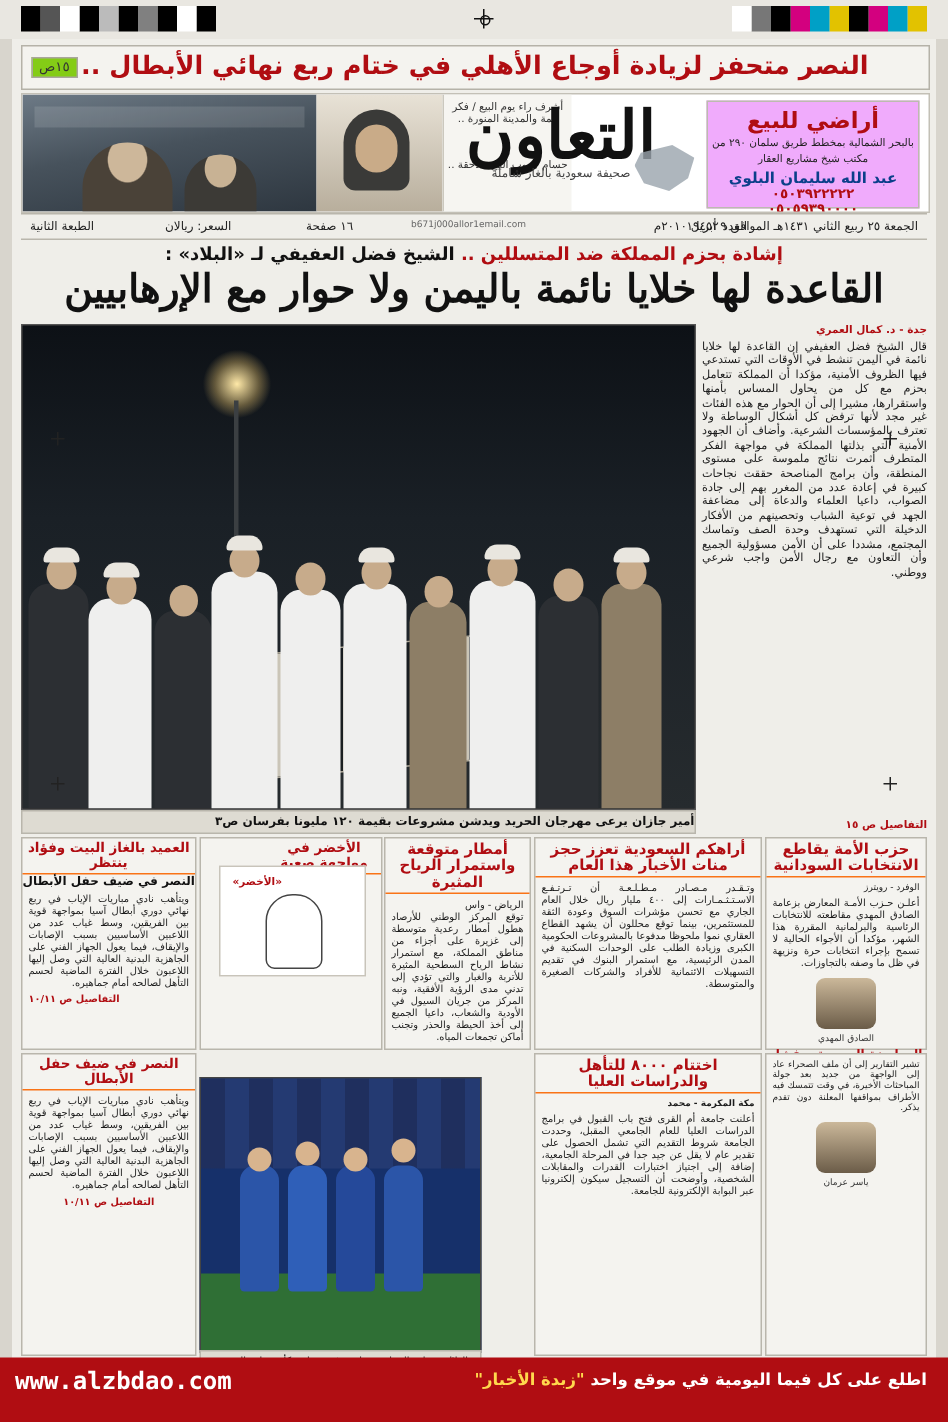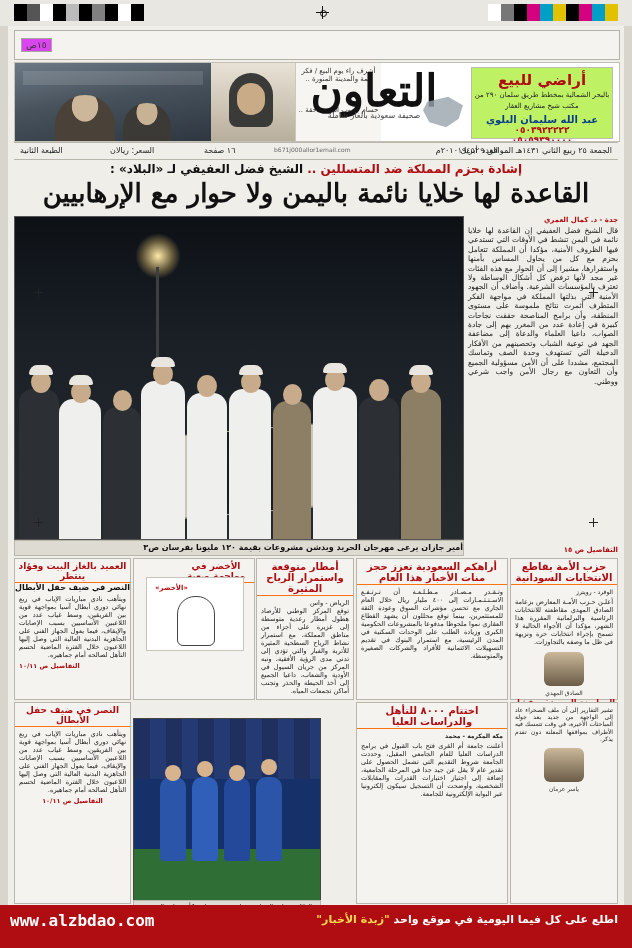--- a/index.html
+++ b/index.html
@@ -16,34 +16,34 @@
   .swatches2 i{display:block;width:13px;height:17px;}
   .regmark{position:absolute;top:6px;left:316px;width:13px;height:13px;}
   .regmark:before,.regmark:after{content:"";position:absolute;background:#111;}
   .regmark:before{left:6px;top:0;width:1px;height:13px;}
   .regmark:after{top:6px;left:0;height:1px;width:13px;}
   .regdot{position:absolute;left:4px;top:4px;width:5px;height:5px;border:1px solid #111;border-radius:50%;}
   
   .paper{position:absolute;top:26px;left:8px;width:616px;height:890px;background:#efeee9;}
   .banner{position:absolute;top:4px;left:6px;width:604px;height:28px;background:#f4f3ef;border:1px solid #b5b2a8;}
   .banner .txt{position:absolute;right:40px;top:3px;font-size:17px;font-weight:bold;color:#b00d12;white-space:nowrap;}
-  .banner .lbl{position:absolute;left:6px;top:7px;font-size:9px;color:#333;background:#d946ef;padding:1px 4px;border:1px solid #a9a69c;}
+  .banner .lbl{position:absolute;left:6px;top:7px;font-size:9px;color:#333;background:#84cc16;padding:1px 4px;border:1px solid #a9a69c;}
   .mast{position:absolute;top:36px;left:6px;width:604px;height:78px;background:#ffffff;border:1px solid #c3c0b6;overflow:hidden;}
   .mast-photo{position:absolute;top:0;left:0;width:196px;height:78px;background:linear-gradient(170deg,#6d7a86 0%,#47525c 45%,#2e3740 100%);}
   .mast-photo .ph-fig{position:absolute;bottom:0;left:40px;width:60px;height:46px;background:radial-gradient(ellipse at 50% 25%,#cdb79a 0 30%,#4a4238 32% 100%);border-radius:30px 30px 0 0;}
   .mast-photo .ph-fig2{position:absolute;bottom:0;left:108px;width:48px;height:38px;background:radial-gradient(ellipse at 50% 25%,#c8b294 0 30%,#3c3a36 32% 100%);border-radius:24px 24px 0 0;}
   .mast-photo .ph-strip{position:absolute;top:8px;left:8px;width:180px;height:14px;background:rgba(255,255,255,.12);}
   .mast-portrait{position:absolute;top:0;left:196px;width:84px;height:78px;background:linear-gradient(180deg,#e8e2d6,#b8ae9c);}
   .mast-portrait .head{position:absolute;left:18px;top:10px;width:44px;height:54px;background:#3a3a38;border-radius:22px 22px 8px 8px;}
   .mast-portrait .face{position:absolute;left:26px;top:20px;width:28px;height:32px;background:#c9ab88;border-radius:14px;}
   .logo{position:absolute;right:150px;top:4px;width:190px;text-align:center;}
   .logo .ar{font-family:"DejaVu Serif","Liberation Serif",serif;font-size:44px;font-weight:bold;color:#111;letter-spacing:-2px;line-height:48px;}
   .logo .sub{font-size:8px;color:#444;margin-top:-4px;}
   .logo .map{position:absolute;right:4px;top:28px;width:42px;height:34px;background:#9aa4ac;clip-path:polygon(10% 20%,60% 5%,95% 30%,85% 70%,55% 95%,15% 80%,0 45%);opacity:.8;}
-  .adbox{position:absolute;right:6px;top:4px;width:140px;height:70px;background:#bef264;border:1px solid #bdbab0;}
+  .adbox{position:absolute;right:6px;top:4px;width:140px;height:70px;background:#f0abfc;border:1px solid #bdbab0;}
   .adbox .t1{font-size:15px;font-weight:bold;color:#b00d12;text-align:center;margin-top:3px;}
   .adbox .t2{font-size:7px;color:#222;text-align:center;line-height:9px;margin-top:2px;}
   .adbox .t3{font-size:10px;font-weight:bold;color:#0b3f8a;text-align:center;margin-top:3px;}
   .adbox .t4{font-size:9px;font-weight:bold;color:#b00d12;text-align:center;letter-spacing:1px;}
   .mast-ads{position:absolute;top:0;left:280px;width:86px;height:78px;display:flex;flex-direction:column;}
   .mast-ads .cell{flex:1;border-left:1px solid #cbc8be;font-size:7px;color:#333;text-align:center;padding-top:4px;background:#f6f5f1;}
   .infobar{position:absolute;top:116px;left:6px;width:604px;height:16px;background:#efeee9;border-top:1px solid #b9b6ac;border-bottom:1px solid #b9b6ac;font-size:8px;color:#222;}
   .infobar span{position:absolute;top:3px;}
   .infobar .c1{right:6px;}
   .infobar .c2{right:120px;}
@@ -132,20 +132,21 @@
       <i style="background:#d3007f"></i>
         <i style="background:#000"></i>
         <i style="background:#777"></i>
       <i style="background:#fff"></i>
     </div>
   </div>
 
   <div class="paper">
 
     <div class="banner">
+      <div class="txt">النصر متحفز لزيادة أوجاع الأهلي في ختام ربع نهائي الأبطال ..</div>
       <div class="lbl">١٥ص</div>
     </div>
 
     <div class="mast">
       <div class="mast-photo">
         <div class="ph-strip"></div>
           <div class="ph-fig"></div>
           <div class="ph-fig2"></div>
       </div>
       <div class="mast-portrait">

